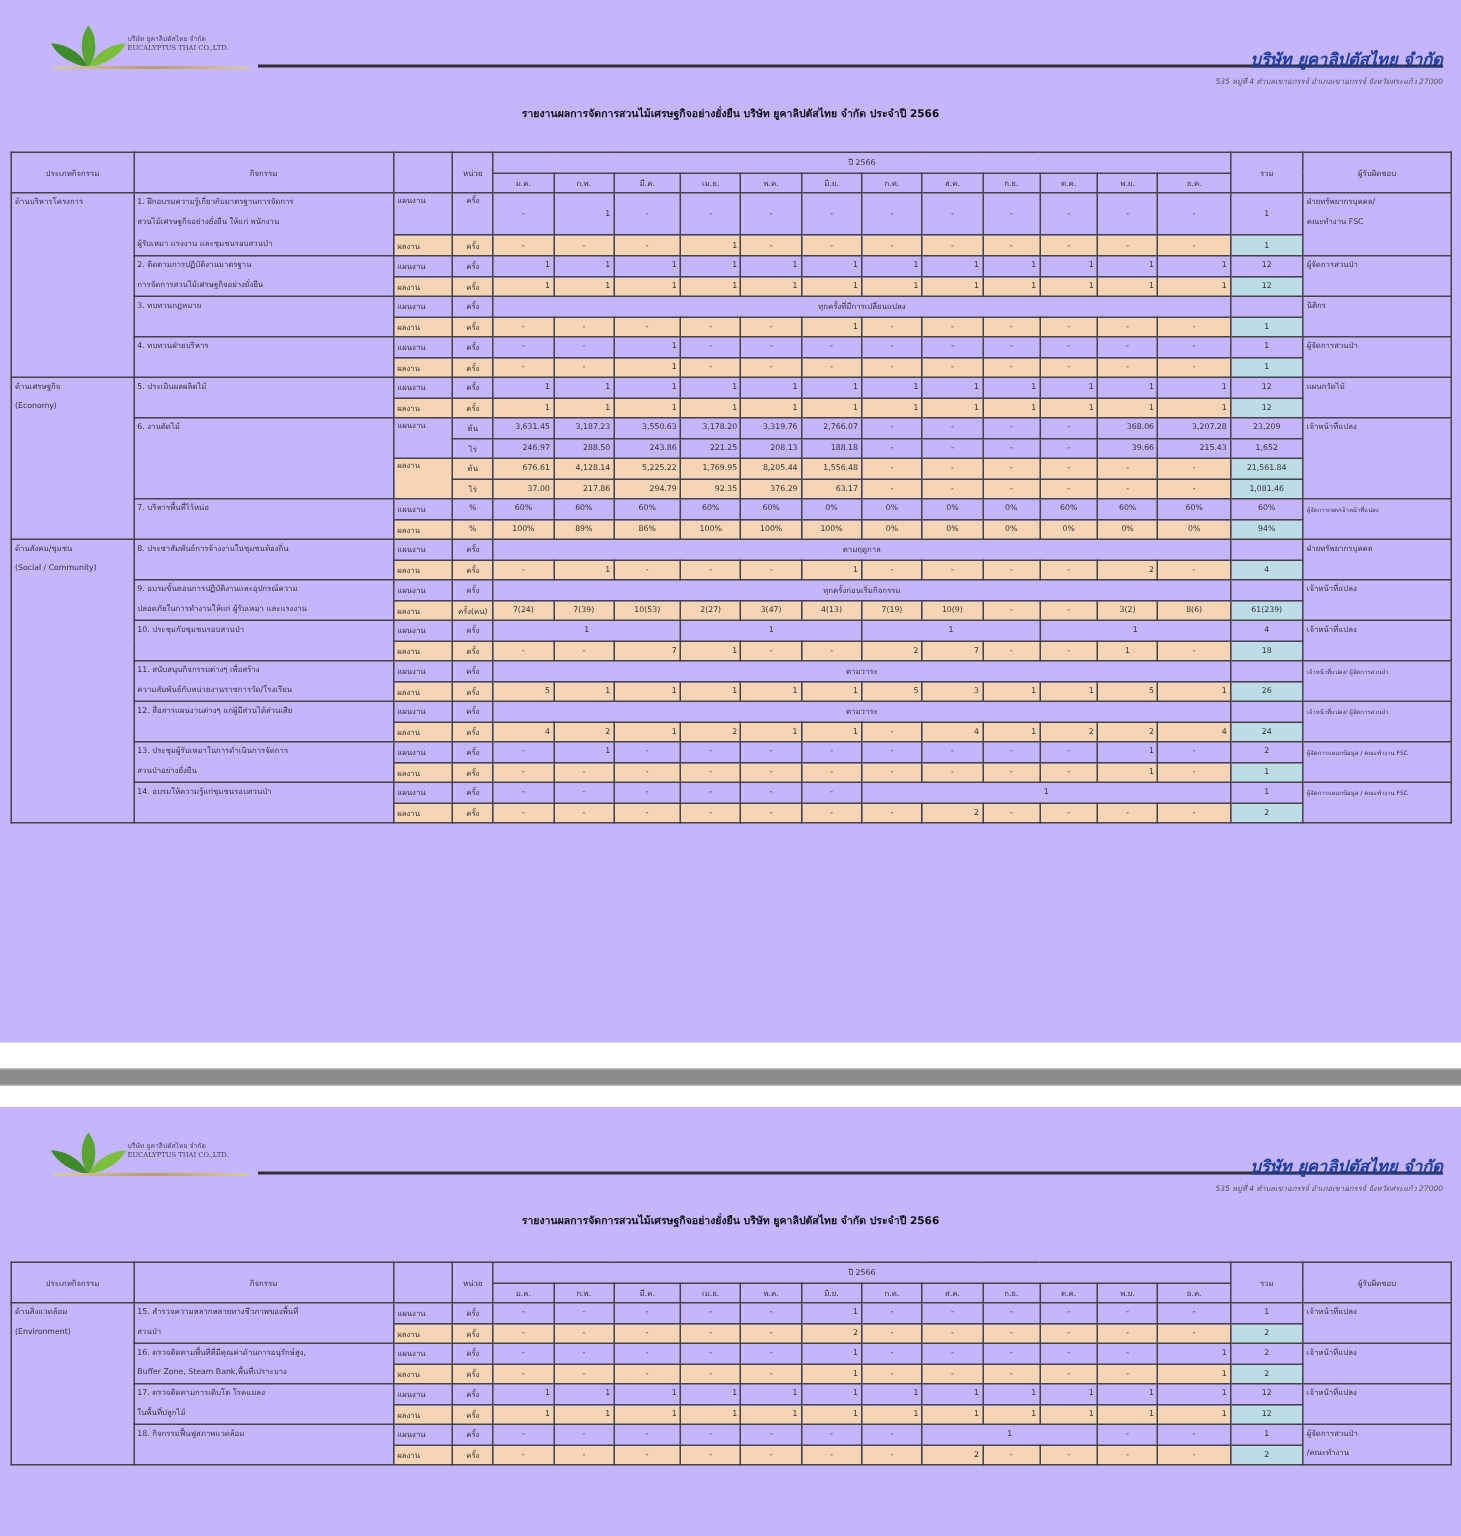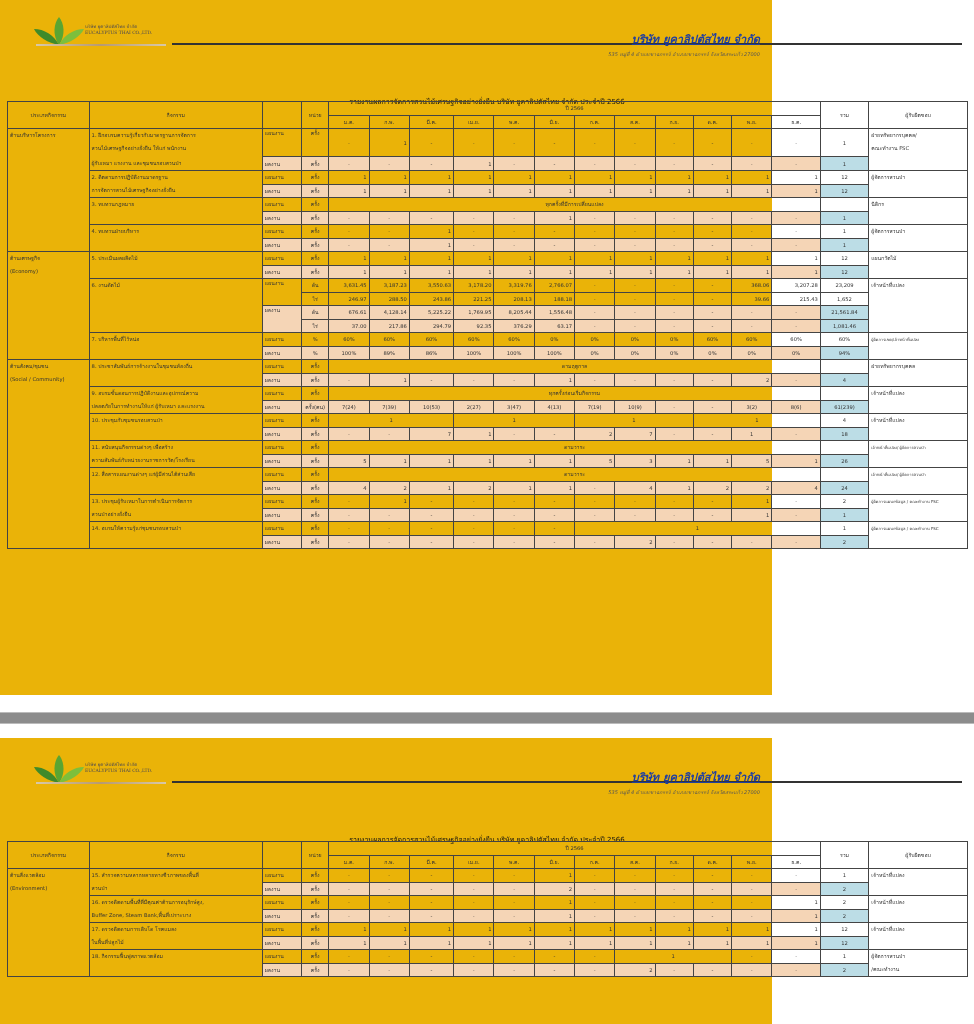--- a/index.html
+++ b/index.html
@@ -1,28 +1,28 @@
 <!DOCTYPE html>
 <html><head>
 <meta charset="utf-8">
 <style>
   * { box-sizing: border-box; margin: 0; padding: 0; }
   body { width: 974px; height: 1024px; background: #ffffff; font-family: "DejaVu Sans", "Liberation Sans", sans-serif; color: #222; overflow: hidden; position: relative; }
-  .page { position: absolute; left: 0; width: 772px; background: #eab308; }
+  .page { position: absolute; left: 0; width: 974px; background: #c4b5fd; }
   .page1 { top: 0; height: 695px; }
   .gap { position: absolute; left: 0; top: 712px; width: 974px; height: 12px; background: #8c8c8c; border-top: 1px solid #bbb; border-bottom: 1px solid #bbb; }
   .page2 { top: 738px; height: 286px; }
   .logo { position: absolute; left: 32px; top: 15px; width: 140px; height: 34px; }
   .logo svg { position: absolute; left: 0; top: 0; }
   .logo-text { position: absolute; left: 53px; top: 9px; font-family: "DejaVu Serif", serif; font-size: 4.5px; color: #445; line-height: 6px; }
   .logo-line { position: absolute; left: 36px; top: 44px; width: 130px; height: 2px; background: linear-gradient(90deg,#d8c8a8,#b79a70,#d8c8a8); }
   .hdr-rule { position: absolute; left: 172px; top: 43px; width: 790px; height: 2px; background: #333; }
   .company { position: absolute; right: 12px; top: 30px; font-size: 11px; font-weight: bold; font-style: italic; color: #1f3ea0; text-decoration: underline; }
   .address { position: absolute; right: 12px; top: 50px; font-size: 5px; font-style: italic; color: #555; }
-  .title { position: absolute; left: 0; width: 974px; top: 96px; text-align: center; font-size: 7px; font-weight: normal; color: #111; }
+  .title { position: absolute; left: 0; width: 974px; top: 70px; text-align: center; font-size: 7px; font-weight: bold; color: #111; }
   table.rpt { position: absolute; left: 7px; border-collapse: collapse; table-layout: fixed; font-size: 5.2px; width: 961px; }
   .page1 table.rpt { top: 101px; }
   .page2 table.rpt { top: 103px; }
   table.rpt td, table.rpt th { border: 1px solid #444; height: 13.5px; padding: 0 2px; font-weight: normal; white-space: nowrap; overflow: hidden; color: #333; }
   table.rpt th { text-align: center; }
   td.num { text-align: right; }
   td.c { text-align: center; }
   td.merge { text-align: center; }
   .res { background: #f5d5b6; }
   .tot { text-align: center; }

